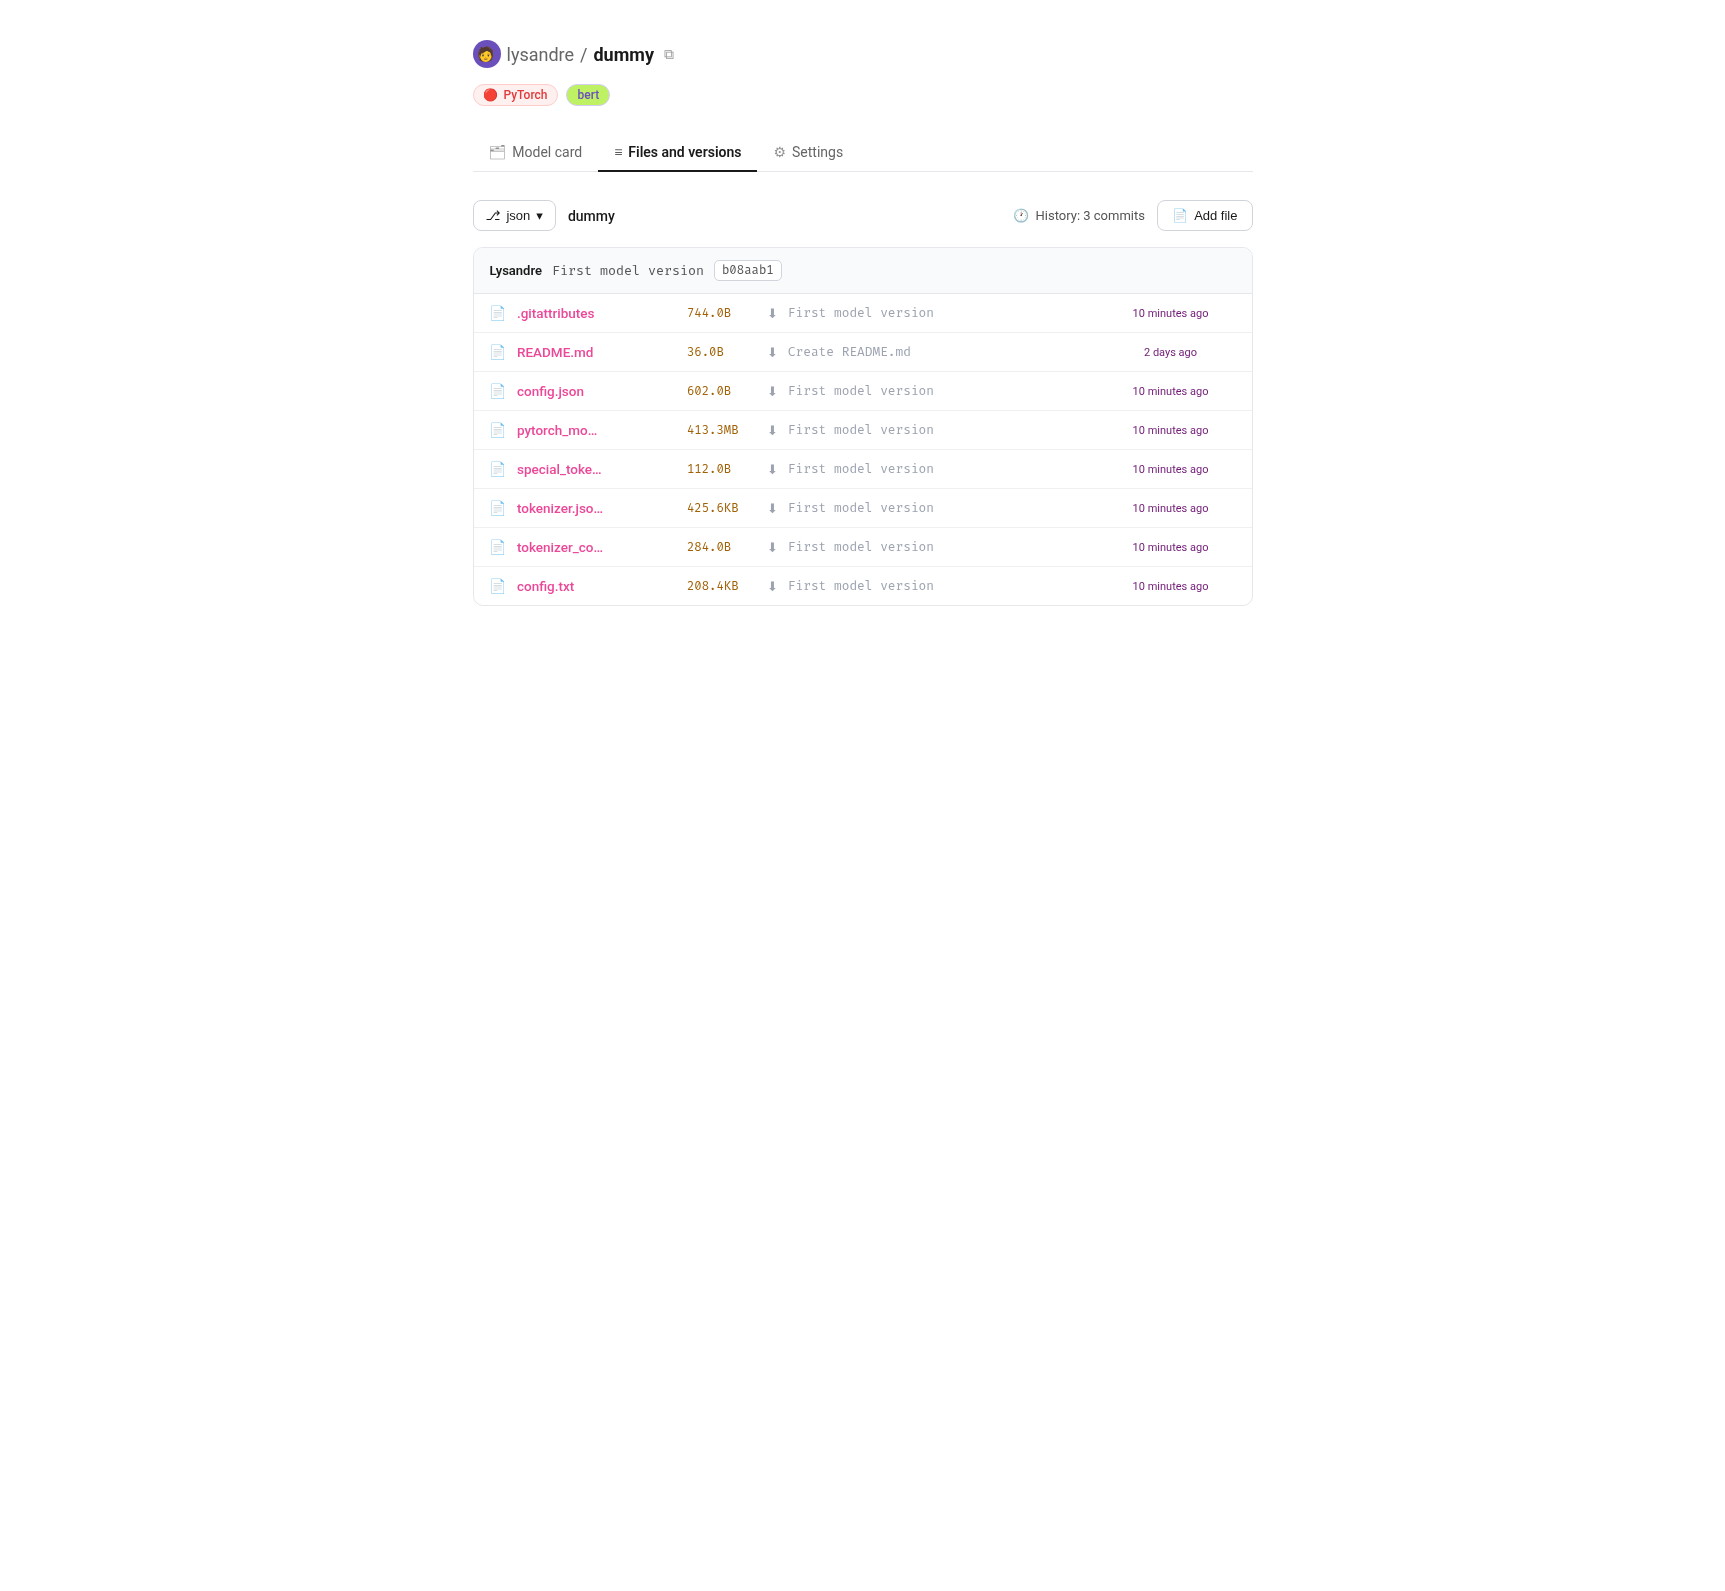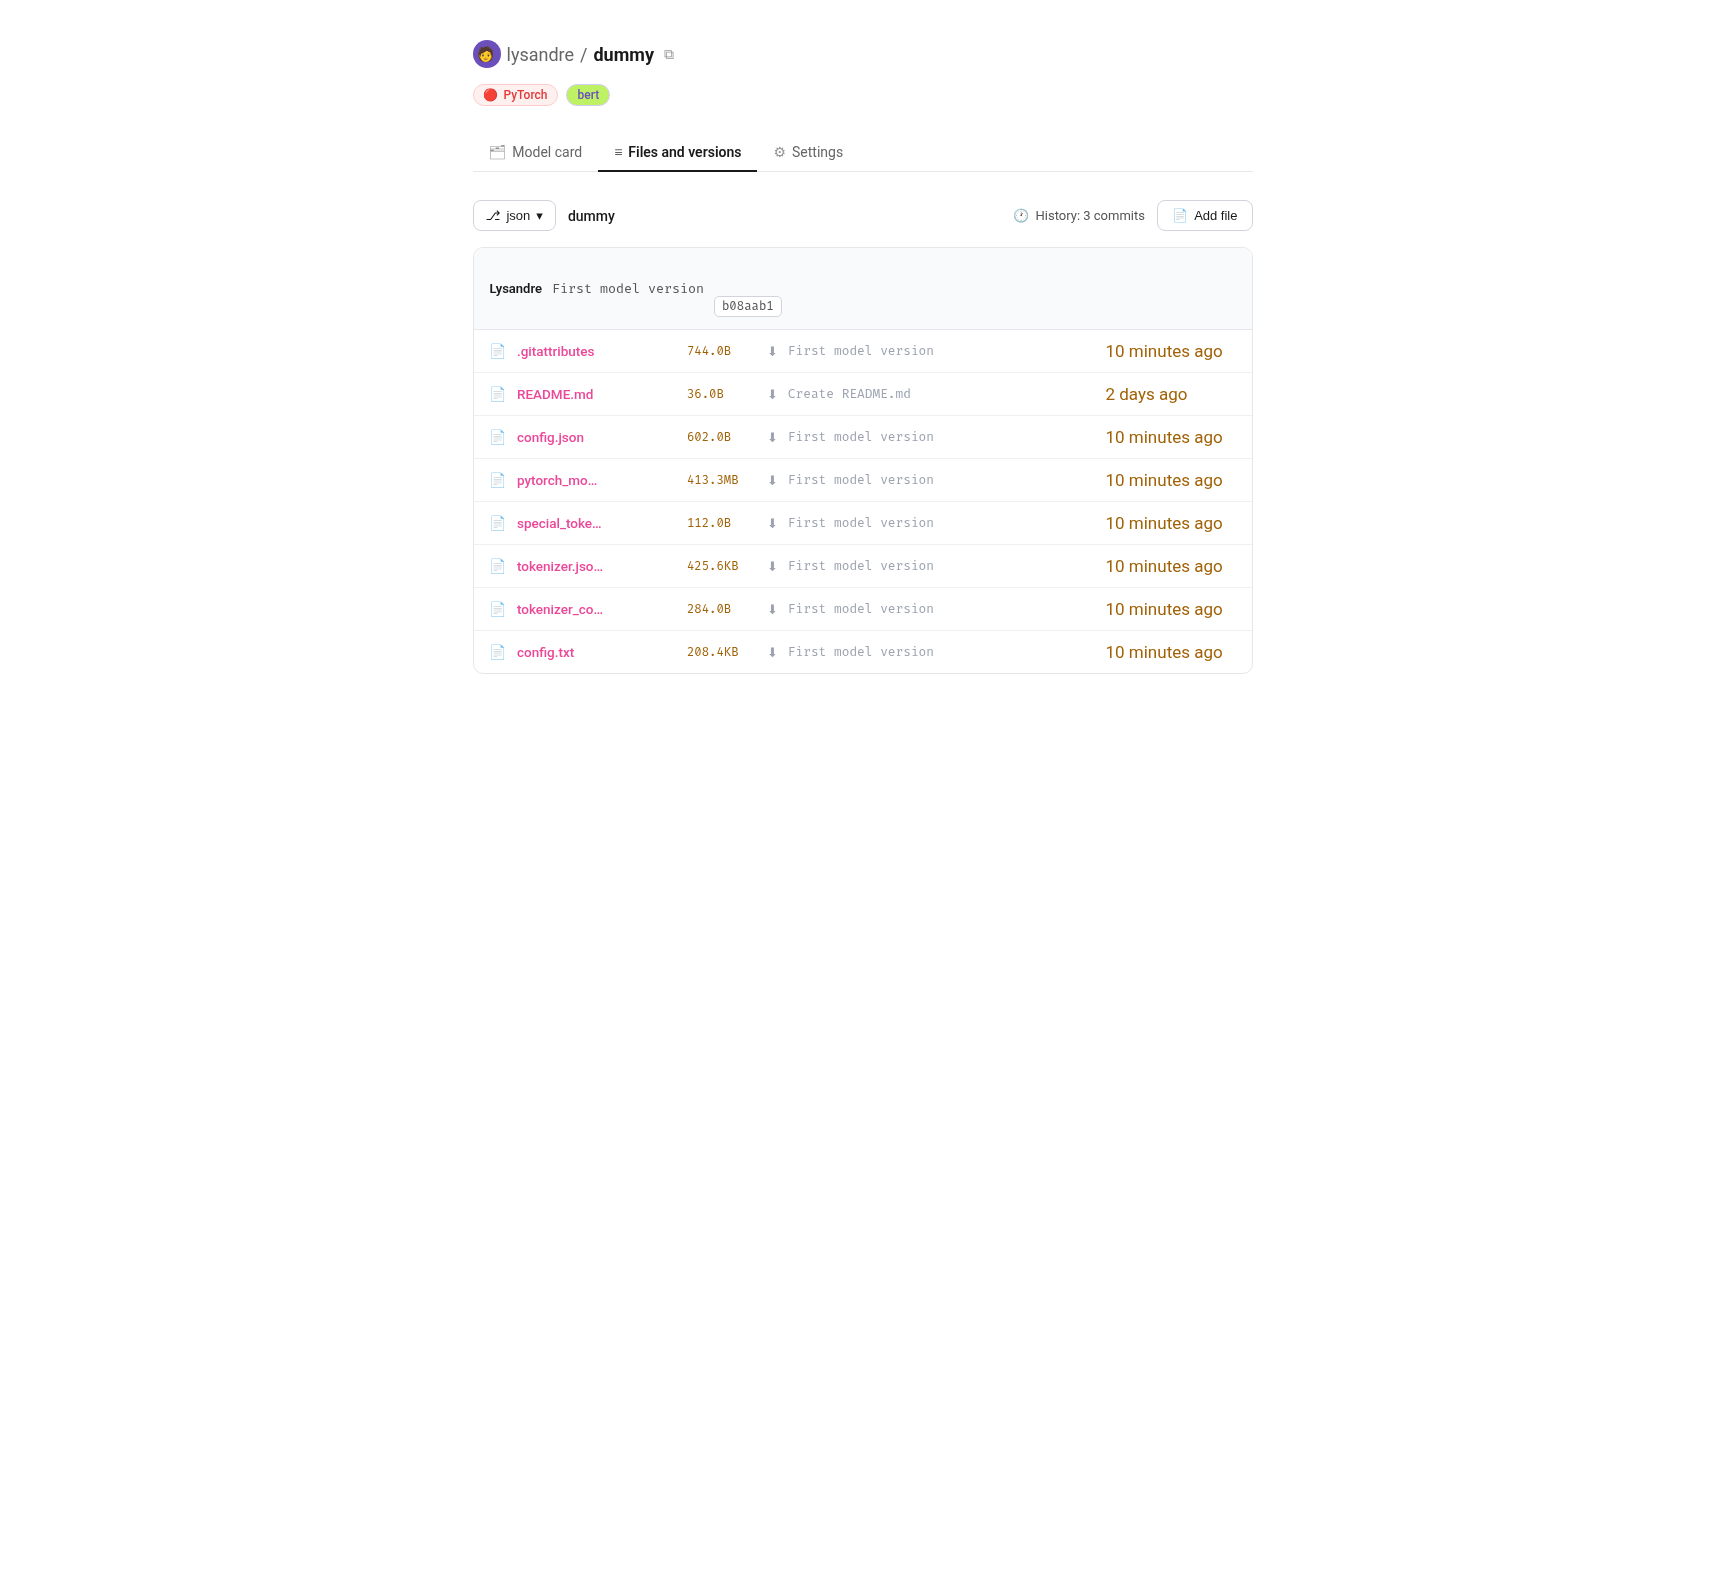--- a/index.html
+++ b/index.html
@@ -180,21 +180,20 @@
       font-family: 'SF Mono', 'Fira Code', monospace;
     }
     .commit-hash {
       padding: 2px 7px;
       background: #fff;
       border: 1px solid #d1d5db;
       border-radius: 5px;
       font-family: 'SF Mono', 'Fira Code', monospace;
       font-size: 12px;
       color: #555;
-      margin-top: 36px;
     }
     .file-row {
       display: flex;
       align-items: center;
       padding: 11px 16px;
       border-bottom: 1px solid #f0f0f0;
       gap: 10px;
     }
     .file-row:last-child { border-bottom: none; }
     .file-icon {
@@ -221,23 +220,23 @@
       cursor: pointer;
       flex-shrink: 0;
     }
     .file-commit {
       flex: 1;
       font-size: 12.5px;
       color: #9ca3af;
       font-family: 'SF Mono', 'Fira Code', monospace;
     }
     .file-time {
-      font-size: 17px;
-      color: #a16207;
-      text-align: left;
+      font-size: 11px;
+      color: #701a75;
+      text-align: center;
       min-width: 130px;
     }
   </style>
 </head>
 <body>
 
 <div class="page-container">
 
   <div class="repo-header">
     <div class="avatar">🧑</div>

